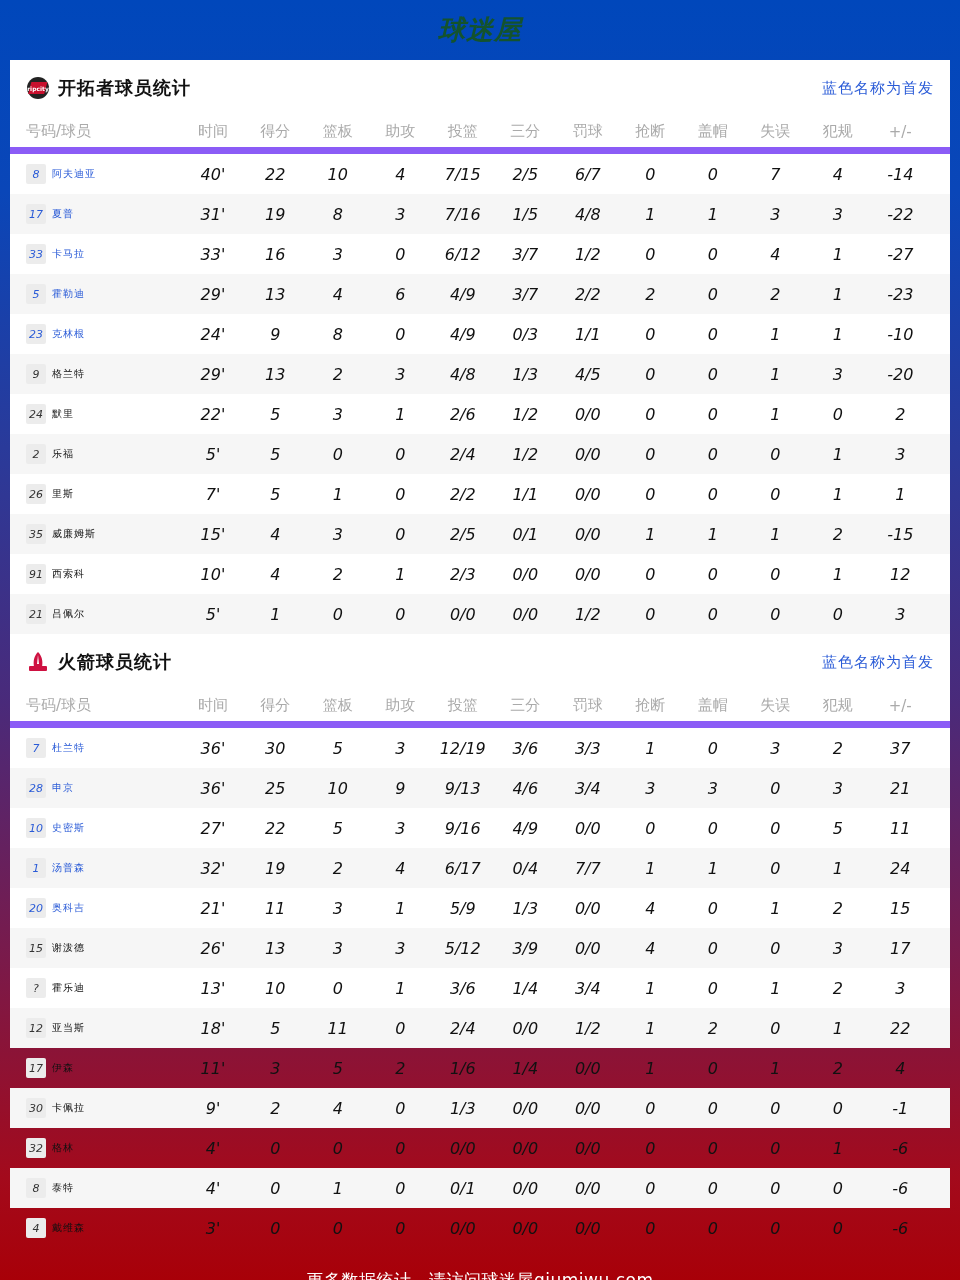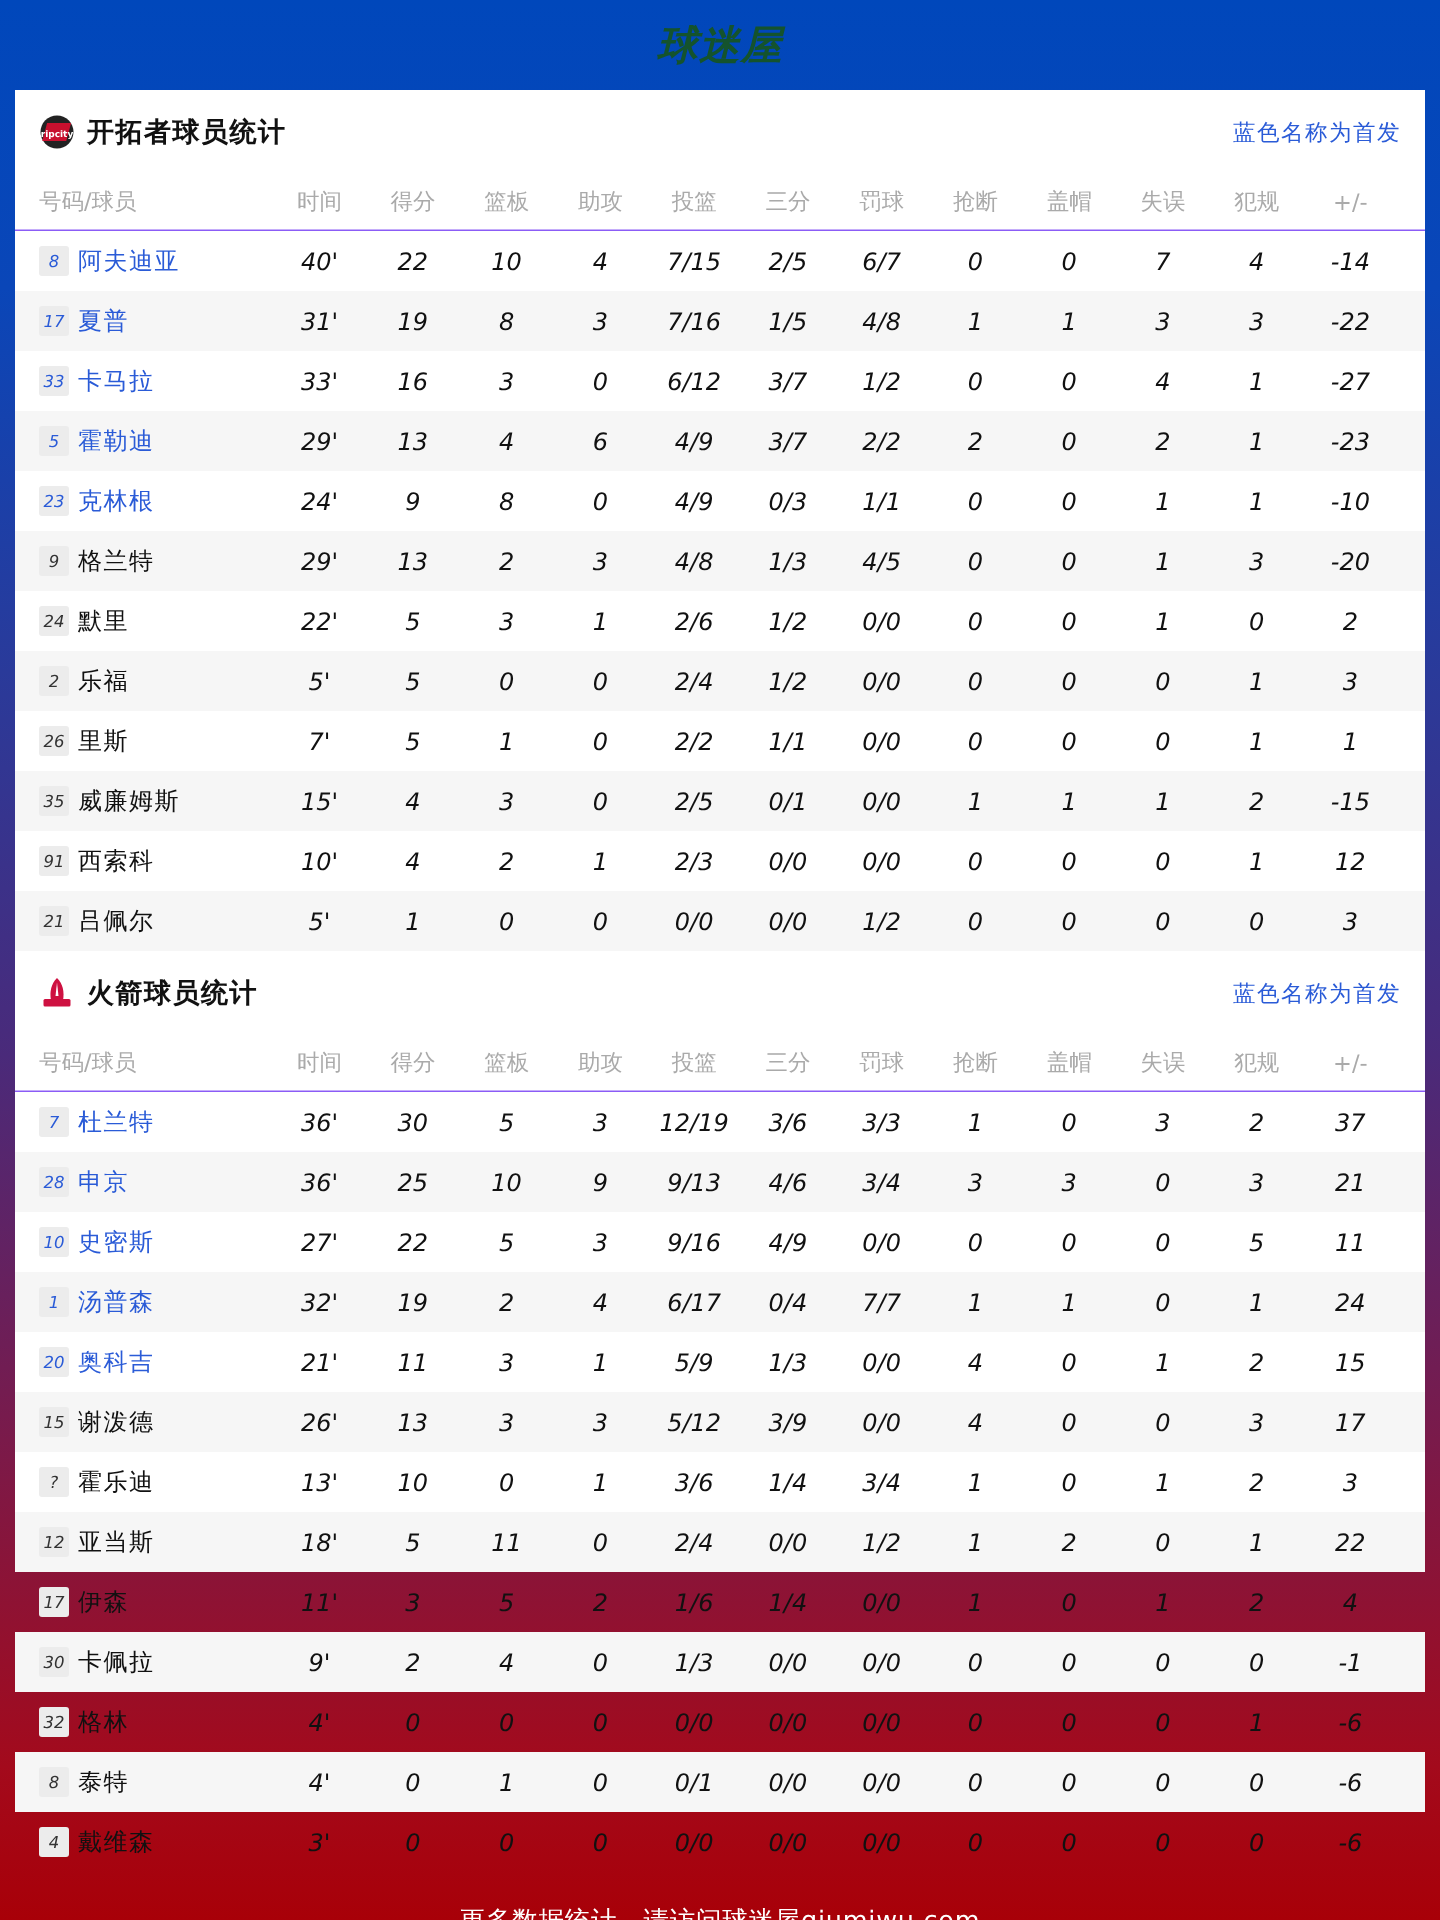--- a/index.html
+++ b/index.html
@@ -29,33 +29,33 @@
     }
     .team-title { display: flex; align-items: center; gap: 8px; }
     .team-logo { width: 24px; height: 24px; display: inline-block; }
     .team-name { font-size: 18px; font-weight: bold; color: #111; letter-spacing: 1px; }
     .starter-note { font-size: 15px; color: #2a5bd7; letter-spacing: 1px; margin-left: 48px; }
     .row {
       display: flex; align-items: center; height: 40px;
       font-size: 16px; color: #111;
     }
     .row.alt { background: #f6f6f6; }
-    .row.head { color: #aaa; font-size: 15px; height: 38px; border-bottom: 1px solid #8b5cf6; }
+    .row.head { color: #aaa; font-size: 15px; height: 38px; border-bottom: 7px solid #8b5cf6; }
     .c-player { width: 172px; padding-left: 16px; display: flex; align-items: center; gap: 6px; }
     .cell { text-align: center; font-style: italic; font-family: "DejaVu Sans", sans-serif; font-size: 16px; }
     .head .cell { font-style: normal; font-size: 15px; }
     .w-time { width: 62px; }
     .w-std { width: 62.5px; }
     .jersey {
       width: 20px; height: 20px; background: #ececec; border-radius: 2px;
       font-size: 11px; font-style: italic; display: flex; align-items: center; justify-content: center;
       color: #333;
     }
     .starter .jersey { color: #2a5bd7; }
-    .pname { font-size: 16px; letter-spacing: 1px; }
+    .pname { font-size: 10px; letter-spacing: 1px; }
     .starter .pname { color: #2a5bd7; }
     .footer {
       position: absolute; left: 0; top: 1240px; width: 960px; height: 52px;
       display: flex; align-items: flex-end; justify-content: center;
       color: #fff; font-size: 17px; letter-spacing: 0.5px;
     }
   </style>
 </head>
 <body>
 

